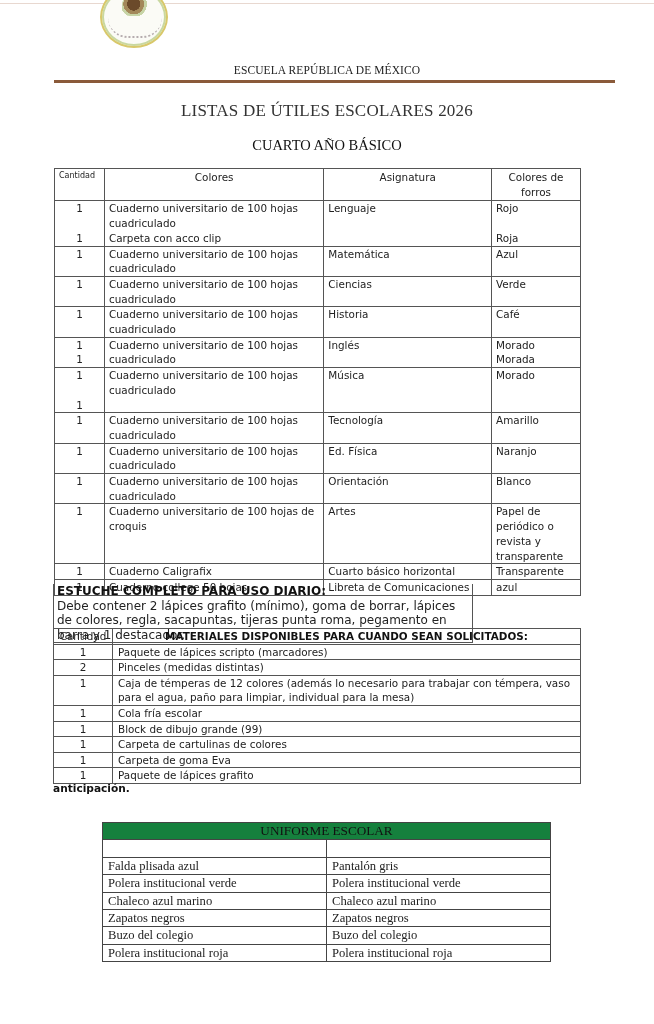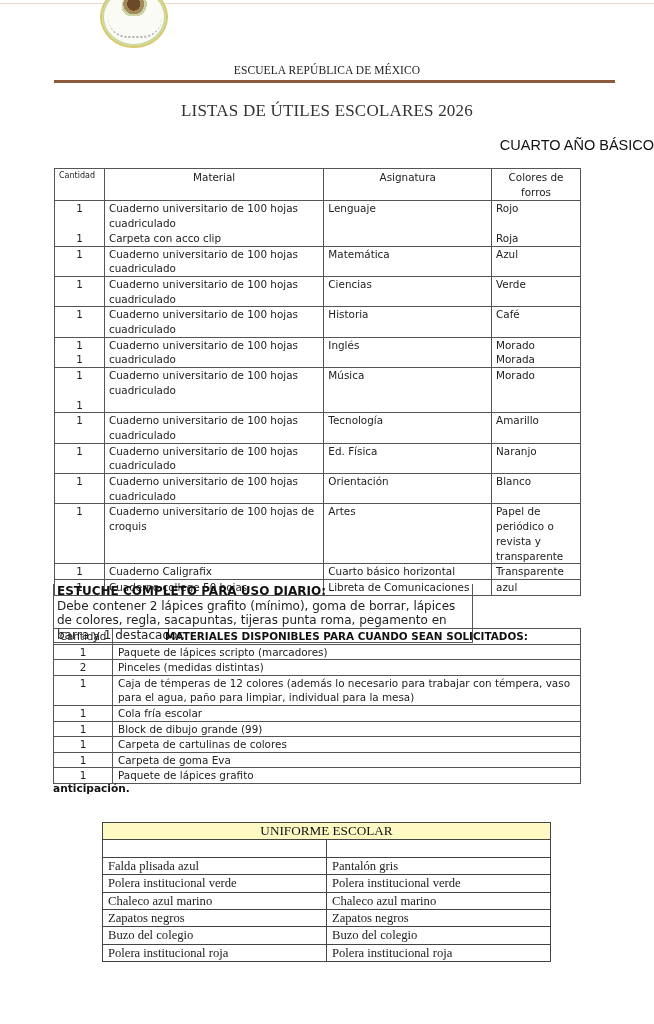--- a/index.html
+++ b/index.html
@@ -14,22 +14,22 @@
                  background: radial-gradient(circle at 45% 40%, #6b4a2a 0 35%, #a3885a 36% 55%, #c7d4a6 56% 70%, transparent 71%); }
   .logo .ring-text { position: absolute; left: 6px; top: 30px; width: 54px; height: 20px; border-bottom: 2px dotted #7c6c74;
                      border-radius: 0 0 30px 30px; opacity: .55; }
 
   .school-name { position: absolute; left: 0; width: 654px; top: 64px; text-align: center;
                  font-family: Liberation Serif, serif; font-size: 11.5px; letter-spacing: 0.1px; color: #222; }
   .brown-rule { position: absolute; left: 54px; top: 80px; width: 561px; height: 3px; background: #8a5a3a; }
 
   .doc-title { position: absolute; left: 0; width: 654px; top: 101px; text-align: center;
                font-family: "Liberation Serif", serif; font-size: 17px; color: #333; letter-spacing: 0.2px; }
-  .doc-subtitle { position: absolute; left: 0; width: 654px; top: 137px; text-align: right;
-                  font-family: Liberation Sans, sans-serif; font-size: 14.5px; color: #111; }
+  .doc-subtitle { position: absolute; left: 0; width: 654px; top: 137px; text-align: center;
+                  font-family: Liberation Serif, serif; font-size: 14.5px; color: #111; }
 
   
   table { border-collapse: collapse; }
   .main-table { position: absolute; left: 54px; top: 168px; width: 527px; font-family: "DejaVu Sans", sans-serif;
                 font-size: 10.4px; line-height: 14.7px; color: #222; }
   .main-table td, .main-table th { border: 1px solid #555; vertical-align: top; font-weight: normal; }
   .main-table th { text-align: center; padding: 1px 2px; }
   .main-table th.cant-h { font-size: 8px; line-height: 12px; text-align: left; padding-left: 4px; }
   .main-table td { padding: 0 4px; }
   .main-table td.qty { text-align: center; padding: 0; }
@@ -71,21 +71,21 @@
 <div class="school-name">ESCUELA REPÚBLICA DE MÉXICO</div>
 <div class="brown-rule" style="background: rgb(138, 90, 58);"></div>
 
 <div class="doc-title">LISTAS DE ÚTILES ESCOLARES  2026</div>
 <div class="doc-subtitle">CUARTO AÑO BÁSICO</div>
 
 <table class="main-table">
   <thead>
     <tr>
       <th class="col-q cant-h">Cantidad</th>
-      <th class="col-m">Material</th>
+      <th class="col-m">Colores</th>
       <th class="col-a">Asignatura</th>
       <th class="col-c">Colores de forros</th>
     </tr>
   </thead>
   <tbody id="main-body">
       <tr>
         <td class="qty">
           <div>1</div>
           <div>&nbsp;</div>
           <div>1</div>
@@ -301,21 +301,21 @@
     </tbody>
 </table>
 
 <div class="nota">
   <span>anticipación.</span>
 </div>
 
 <table class="uni-table">
   <thead>
     <tr>
-      <th class="uh" colspan="2" style="background: #fef9c3; margin-top: 23px;">UNIFORME ESCOLAR</th>
+      <th class="uh" colspan="2" style="background: #15803d; margin-top: 23px;">UNIFORME ESCOLAR</th>
     </tr>
   </thead>
   <tbody id="uni-body">
     <tr class="blank">
       <td>&nbsp;</td>
       <td>&nbsp;</td>
     </tr>
   <tr>
         <td>Falda plisada azul</td>
         <td>Pantalón gris</td>

